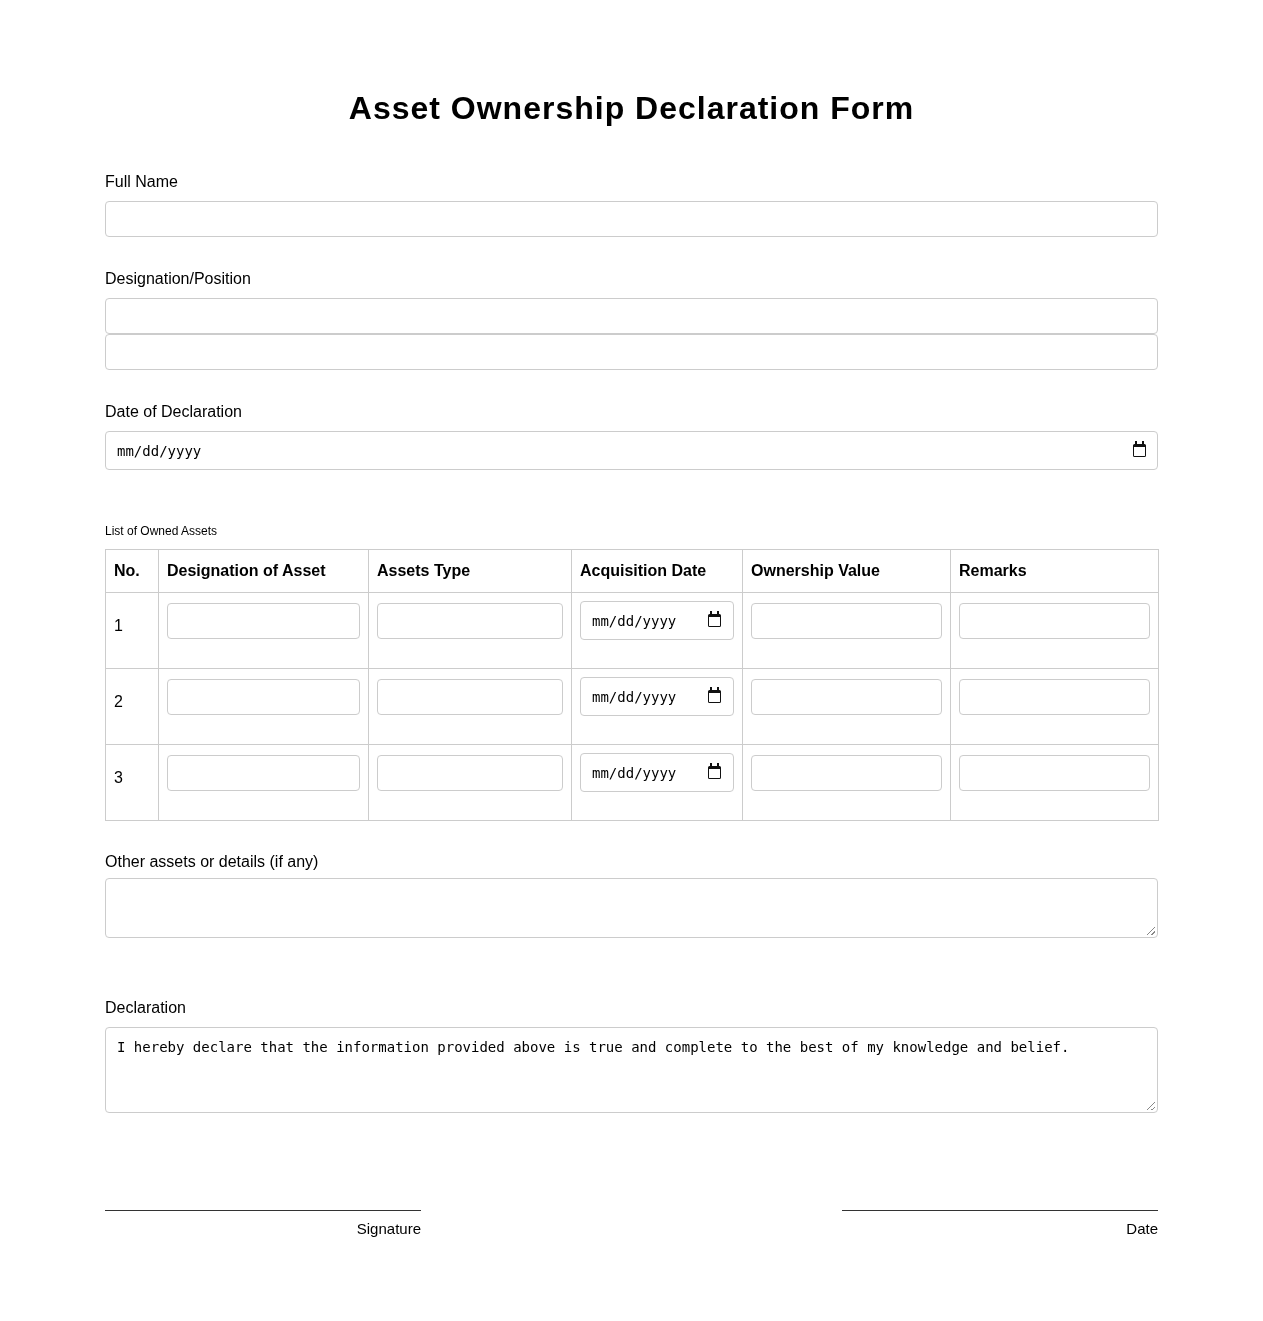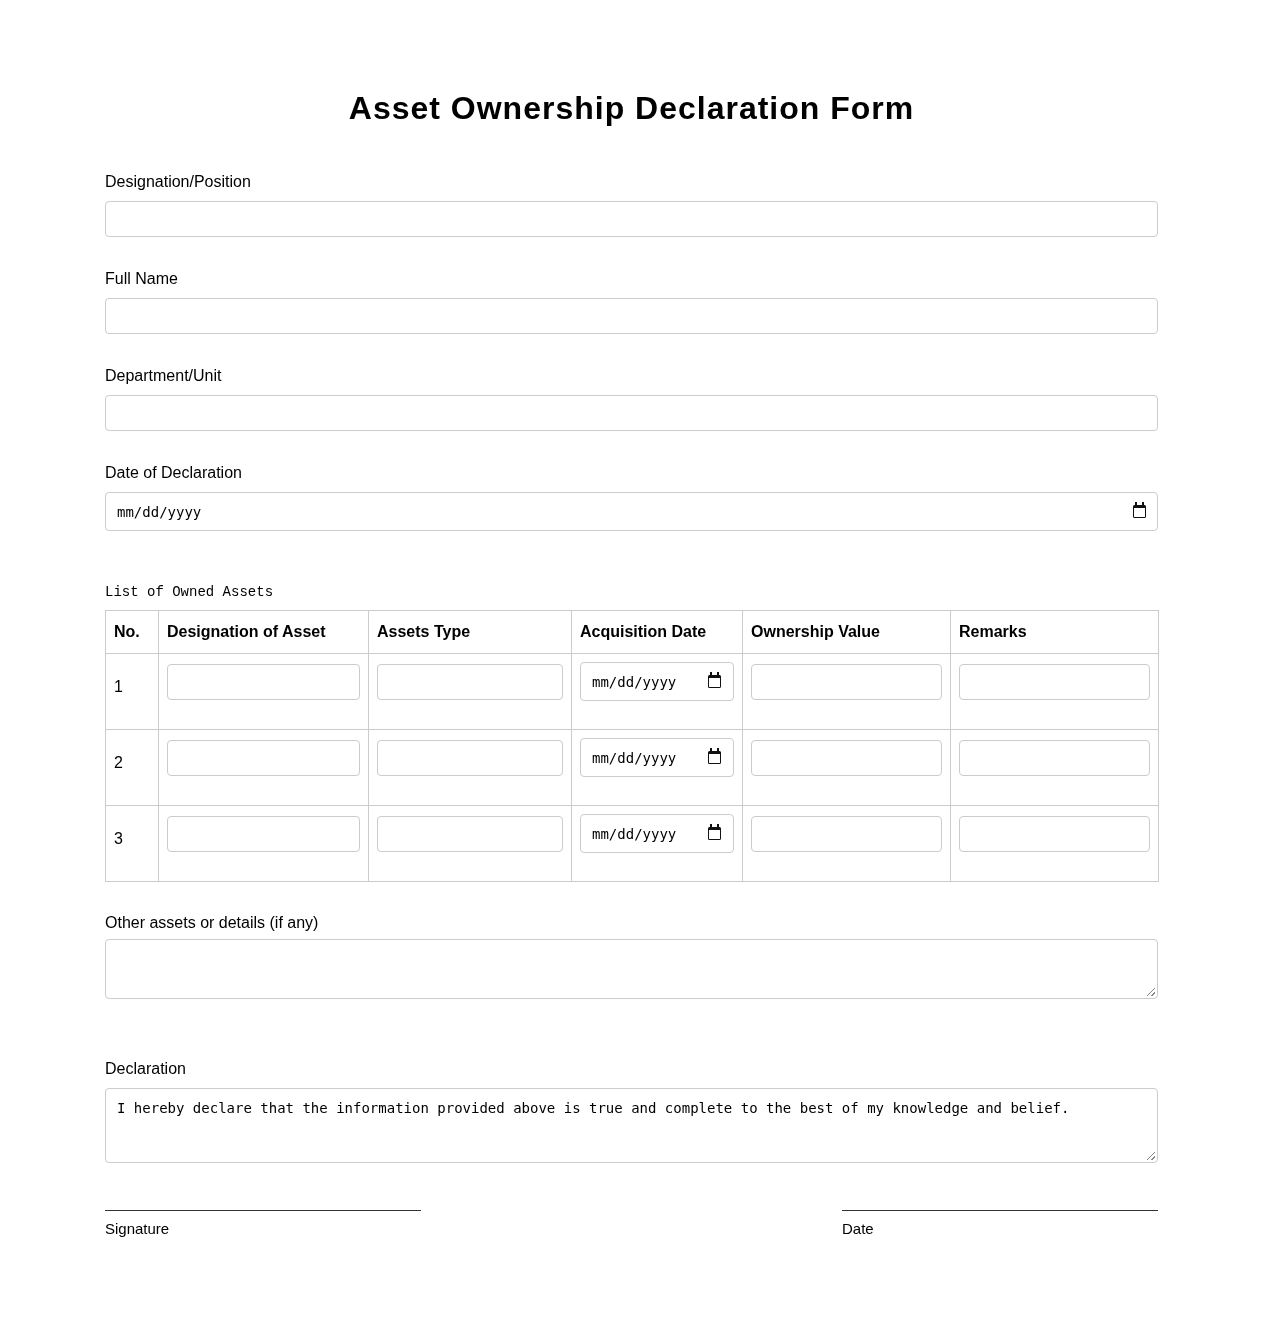--- a/index.html
+++ b/index.html
@@ -74,25 +74,24 @@
       position: absolute;
       top: -6px;
       width: 1.6px; height: 3px;
       background: #111;
     }
     .cal-icon::before { left: 1px; }
     .cal-icon::after { right: 1px; }
 
     .table-label {
       display: block;
-      font-size: 14px;
+      font-size: 12px;
       line-height: 20px;
       margin-top: 51px;
       margin-bottom: 8px;
-      font-family: Liberation Mono, monospace;
     }
     table.assets {
       width: 1053px;
       border-collapse: collapse;
       table-layout: fixed;
     }
     table.assets th, table.assets td {
       border: 1px solid #cccccc;
       text-align: left;
       padding: 12px 8px;
@@ -141,21 +140,21 @@
       width: 1053px;
       border: 1px solid #cccccc;
       border-radius: 4px;
       background: #fff;
       font-family: "DejaVu Sans Mono", monospace;
       font-size: 14px;
       padding: 10px 11px;
       line-height: 18px;
     }
     .textarea.other { height: 60px; }
-    .textarea.decl { height: 75px; }
+    .textarea.decl { height: 86px; }
     .resize-grip {
       position: absolute;
       right: 2px; bottom: 2px;
       width: 8px; height: 8px;
       background:
         linear-gradient(135deg, transparent 45%, #888 45%, #888 55%, transparent 55%),
         linear-gradient(135deg, transparent 75%, #888 75%, #888 85%, transparent 85%);
     }
     .other-label { margin-top: 31px; margin-bottom: 6px; }
     .decl-label { margin-top: 60px; margin-bottom: 9px; }
@@ -163,51 +162,50 @@
     .signatures {
       position: absolute;
       left: 105px;
       right: 105px;
       top: 1210px;
       display: flex;
       justify-content: space-between;
     }
     .sig-block {
       width: 316px;
-      text-align: left;
+      text-align: right;
     }
     .sig-line {
       border-top: 1px solid #333;
       height: 0;
     }
     .sig-caption {
       margin-top: 9px;
       font-size: 15px;
       line-height: 18px;
     }
   </style>
 </head>
 <body>
 
 <div class="page">
 
   <h1 class="title">Asset Ownership Declaration Form</h1>
 
   <div class="field">
+    <label class="field-label first">Full Name</label>
+    <div class="text-input"></div>
+  </div>
+
+  <div class="field">
     <label class="field-label">Designation/Position</label>
     <div class="text-input"></div>
   </div>
 
   <div class="field">
-    <label class="field-label first">Full Name</label>
-    <div class="text-input"></div>
-  </div>
-
-  <div class="field">
-    <label class="field-label">Department/Unit</label>
     <div class="text-input"></div>
   </div>
 
   <div class="field">
     <label class="field-label">Date of Declaration</label>
     <div class="date-input">
       <span class="date-text">mm/dd/yyyy</span>
       <span class="cal-icon"></span>
     </div>
   </div>

